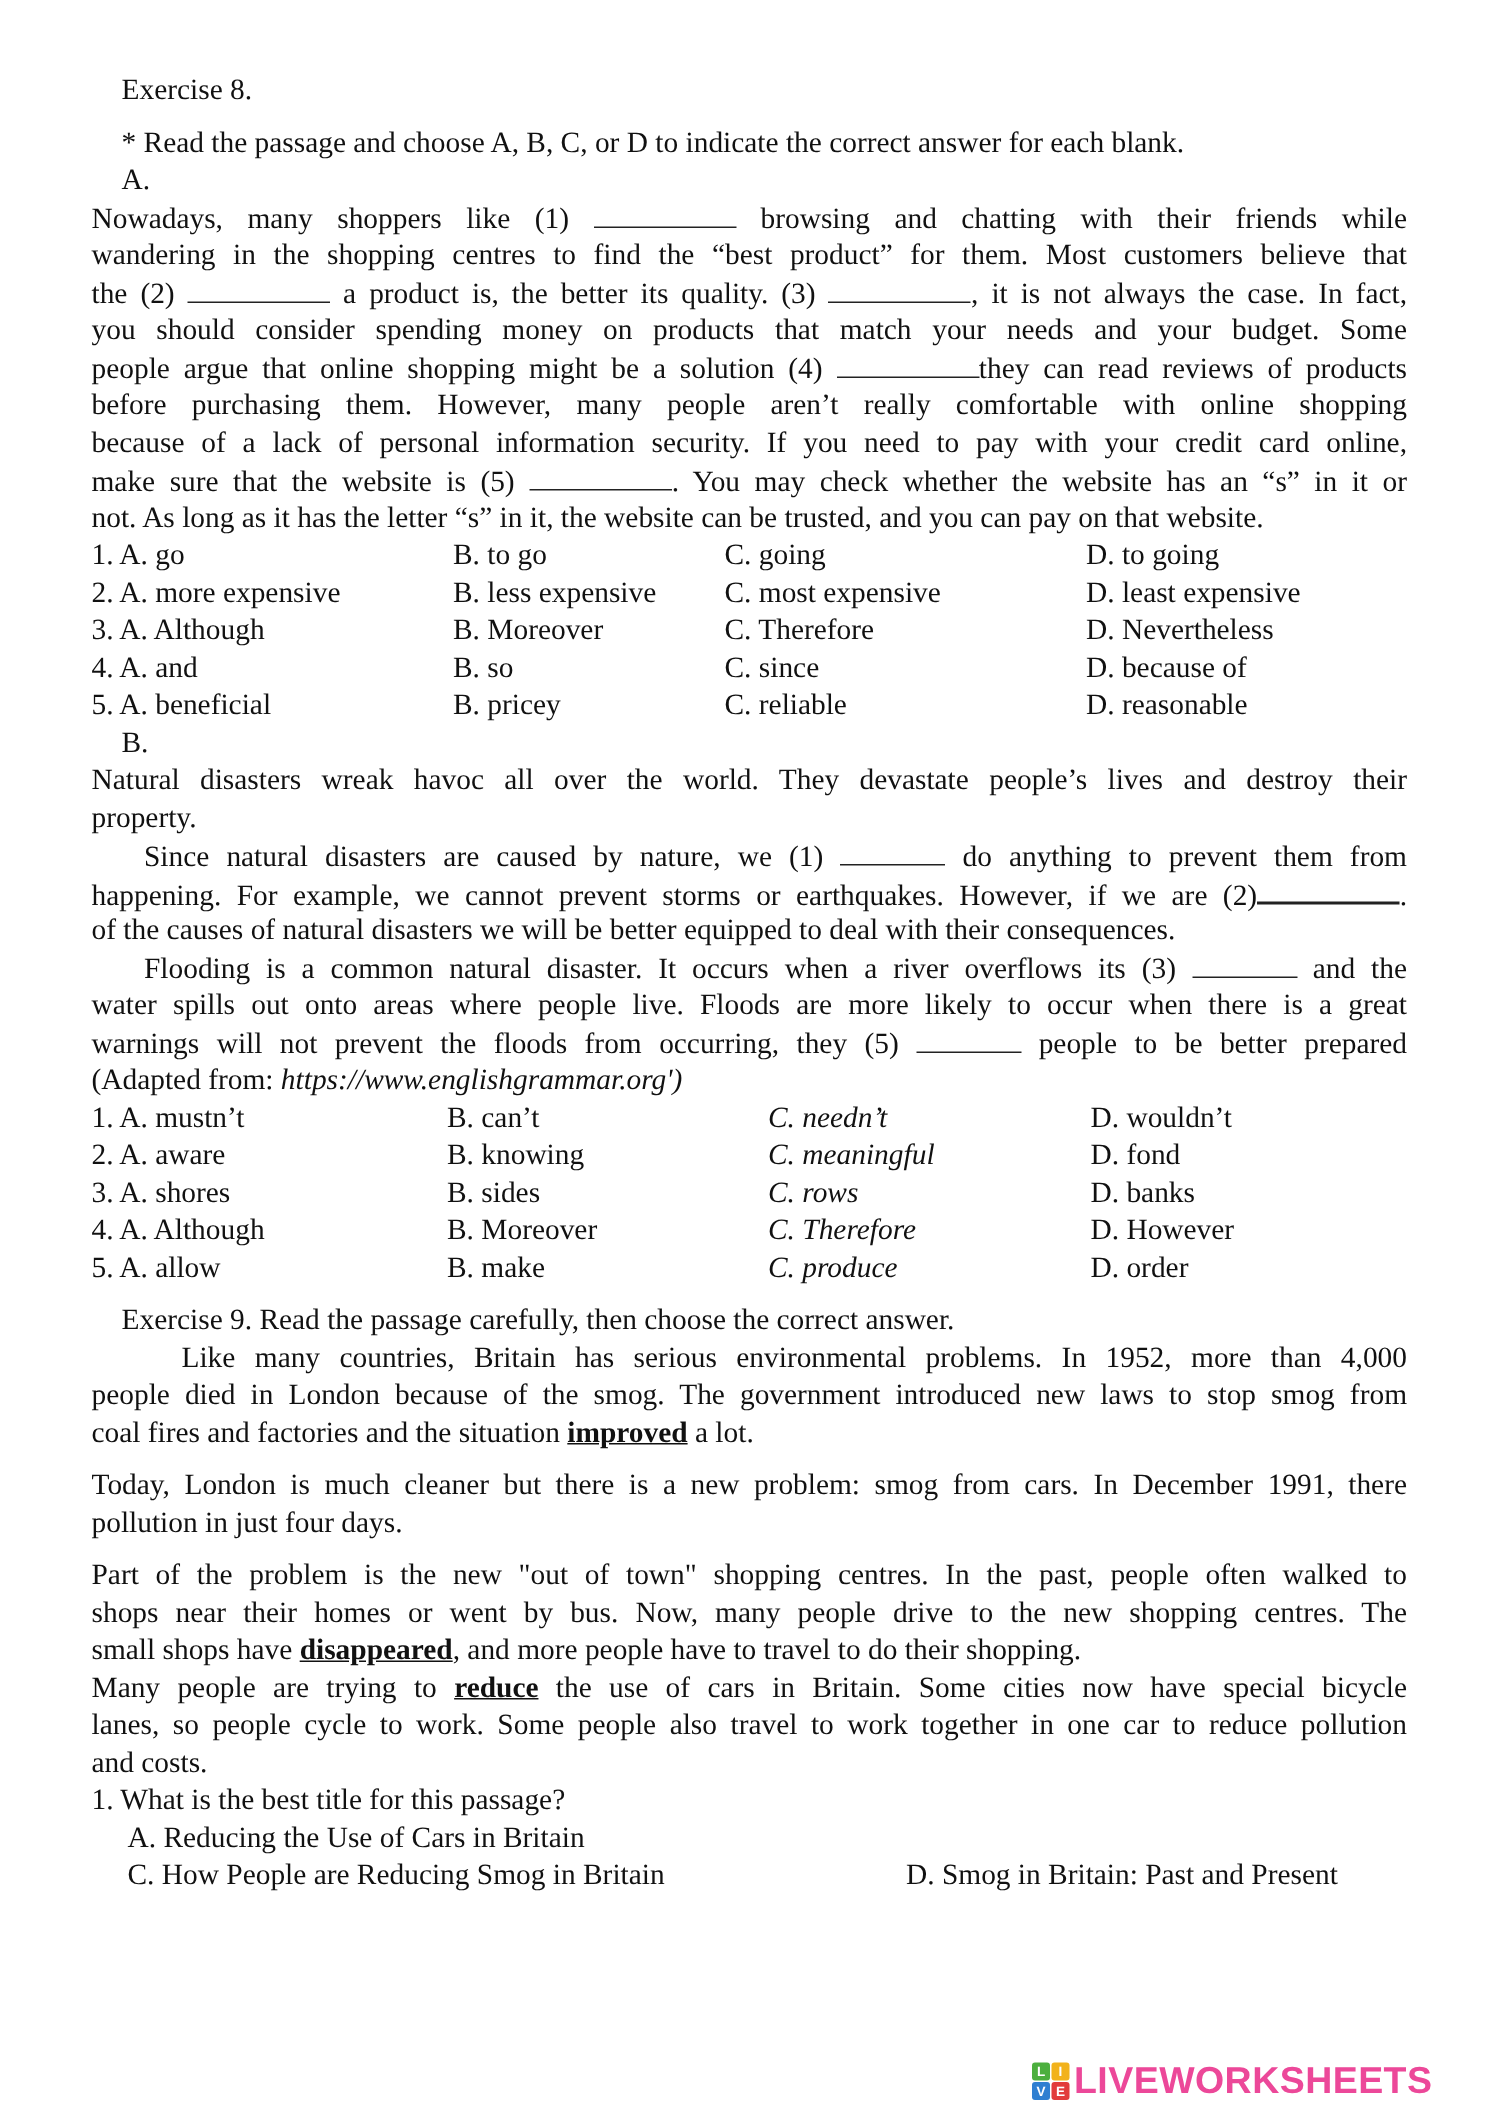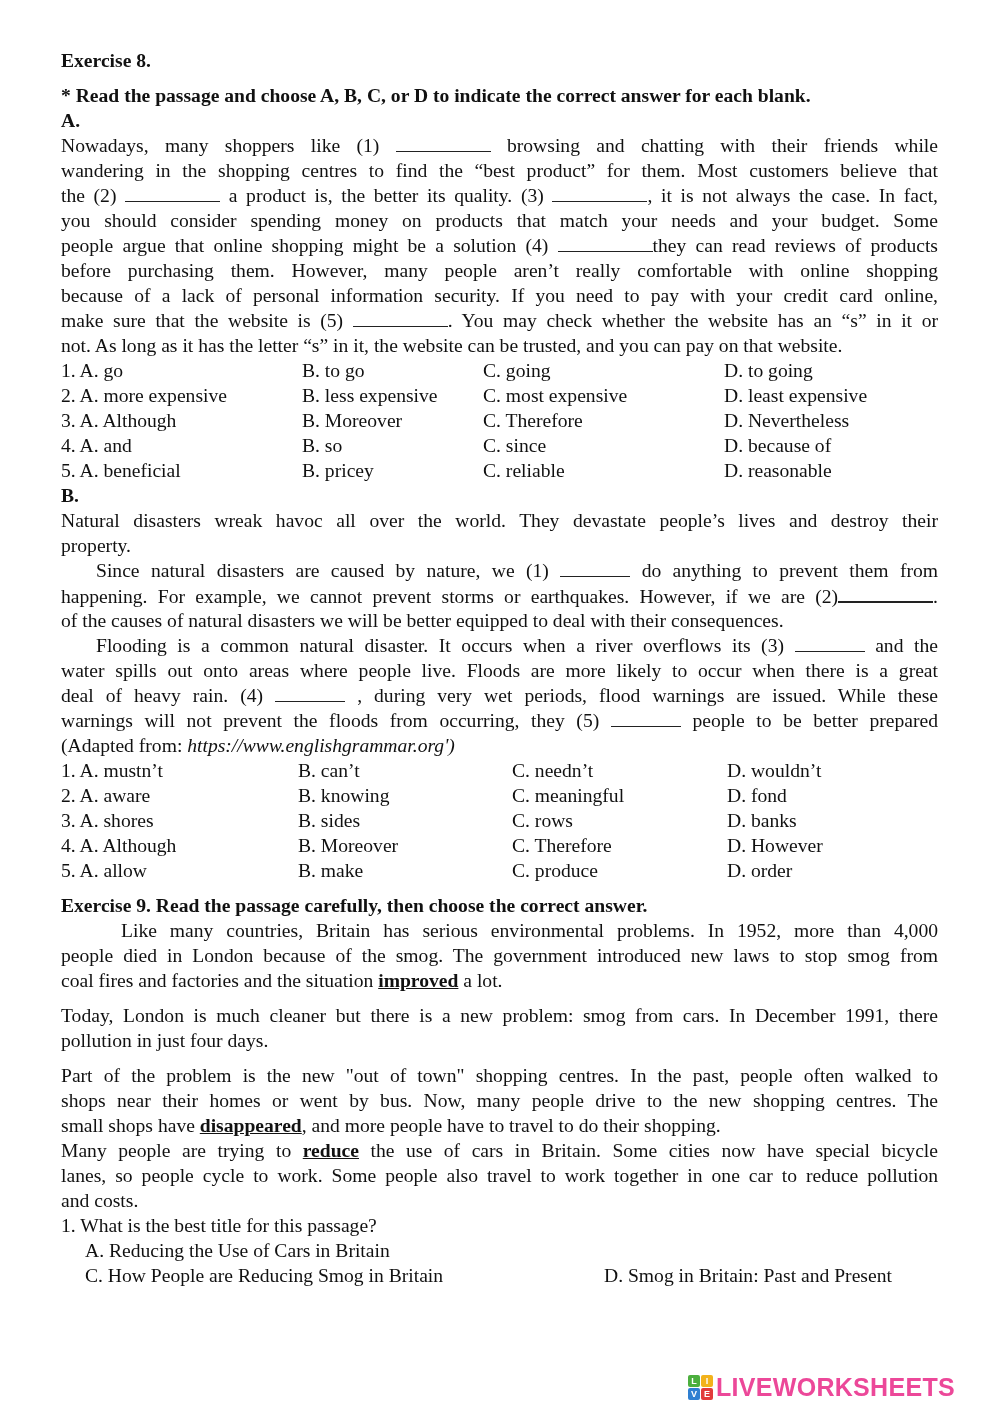--- a/index.html
+++ b/index.html
@@ -3,30 +3,30 @@
 <meta charset="utf-8">
 <style>
   html, body { margin: 0; padding: 0; background: #ffffff; }
   body {
     width: 999px; height: 1412px; position: relative; overflow: hidden;
     font-family: "Liberation Serif", serif; color: #111; font-size: 19.6px;
   }
   .page { position: absolute; left: 61px; top: 48px; width: 877px; }
   .line { height: 25px; line-height: 25px; white-space: nowrap; }
   .just { text-align: justify; text-align-last: justify; white-space: normal; }
-  .b { font-weight: bold; }
+  .b { font-weight: normal; margin-left: 20px; }
   .blank { display: inline-block; border-bottom: 1px solid #222; height: 18px; vertical-align: baseline; }
   .w95 { width: 95px; } .w70 { width: 70px; }
   .indent1 { padding-left: 35px; }
   .indent2 { padding-left: 60px; }
   .right { }
   .opts { display: flex; height: 25px; line-height: 25px; }
   .opts span { display: inline-block; white-space: nowrap; }
   .a1 { width: 241px; } .b1 { width: 181px; } .c1 { width: 241px; }
-  .a2 { width: 237px; } .b2 { width: 214px; } .c2 { width: 215px; }
+  .a2 { width: 237px; } .b2 { width: 214px; } .c2 { width: 215px; font-style: italic; }
   .u { text-decoration: underline; font-weight: bold; }
   .gap { height: 10px; }
   .q-opts { display: flex; height: 25px; line-height: 25px; padding-left: 24px; }
   .q-opts span { white-space: nowrap; }
   .qa { width: 519px; }
   .logo { position: absolute; left: 688px; top: 1373px; display: flex; align-items: center; }
   .logo-grid { display: grid; grid-template-columns: 12px 12px; grid-template-rows: 12px 12px; gap: 1px; margin-right: 3px; }
   .logo-grid span { font-family: "Liberation Sans", sans-serif; font-size: 9px; font-weight: bold; color: #fff; text-align: center; line-height: 12px; border-radius: 2px; }
   .logo-text { font-family: "Liberation Sans", sans-serif; font-weight: bold; font-size: 25px; color: #ec4899; letter-spacing: 0.3px; }
 </style>
@@ -86,21 +86,20 @@
 
   <div class="line b">B.</div>
   <div>
     <div class="line just">Natural disasters wreak havoc all over the world. They devastate people’s lives and destroy their</div>
     <div class="line">property.</div>
     <div class="line just indent1"><span>Since natural disasters are caused by nature, we (1) </span><span class="blank w70"></span><span> do anything to prevent them from</span></div>
     <div class="line just"><span>happening. For example, we cannot prevent storms or earthquakes. However, if we are (2)</span><span class="blank w95" style="border-bottom-width:2px"></span><span>.</span></div>
     <div class="line">of the causes of natural disasters we will be better equipped to deal with their consequences.</div>
     <div class="line just indent1"><span>Flooding is a common natural disaster. It occurs when a river overflows its (3) </span><span class="blank w70"></span><span> and the</span></div>
     <div class="line just">water spills out onto areas where people live. Floods are more likely to occur when there is a great</div>
-    <div class="line just"><span>deal of heavy rain. (4) </span><span class="blank w70"></span><span> , during very wet periods, flood warnings are issued. While these</span></div>
     <div class="line just"><span>warnings will not prevent the floods from occurring, they (5) </span><span class="blank w70"></span><span> people to be better prepared</span></div>
     <div class="line right"><span>(Adapted from: </span><i>https://www.englishgrammar.org')</i></div>
   </div>
 
   <div>
     <div class="opts">
         <span class="a2">1. A. mustn’t</span>
         <span class="b2">B. can’t</span>
         <span class="c2">C. needn’t</span>
         <span>D. wouldn’t</span>

